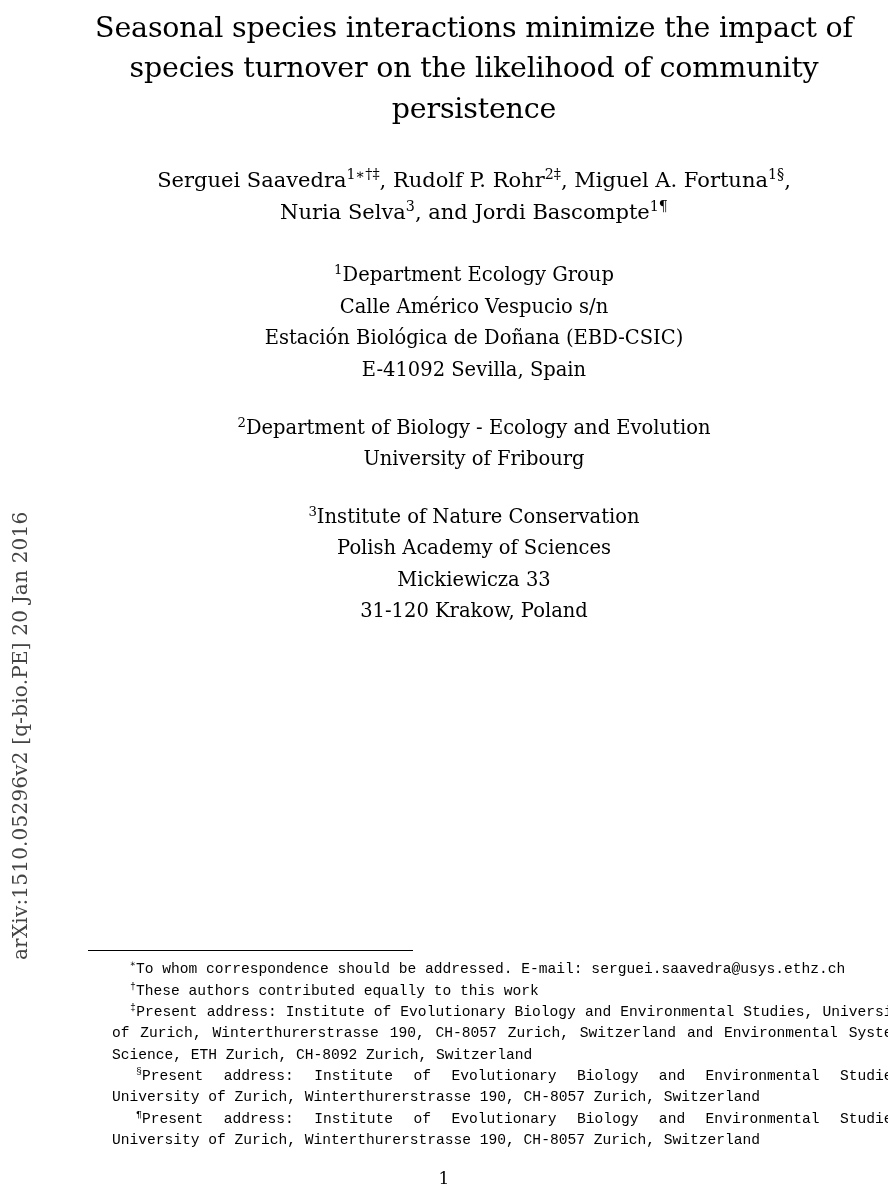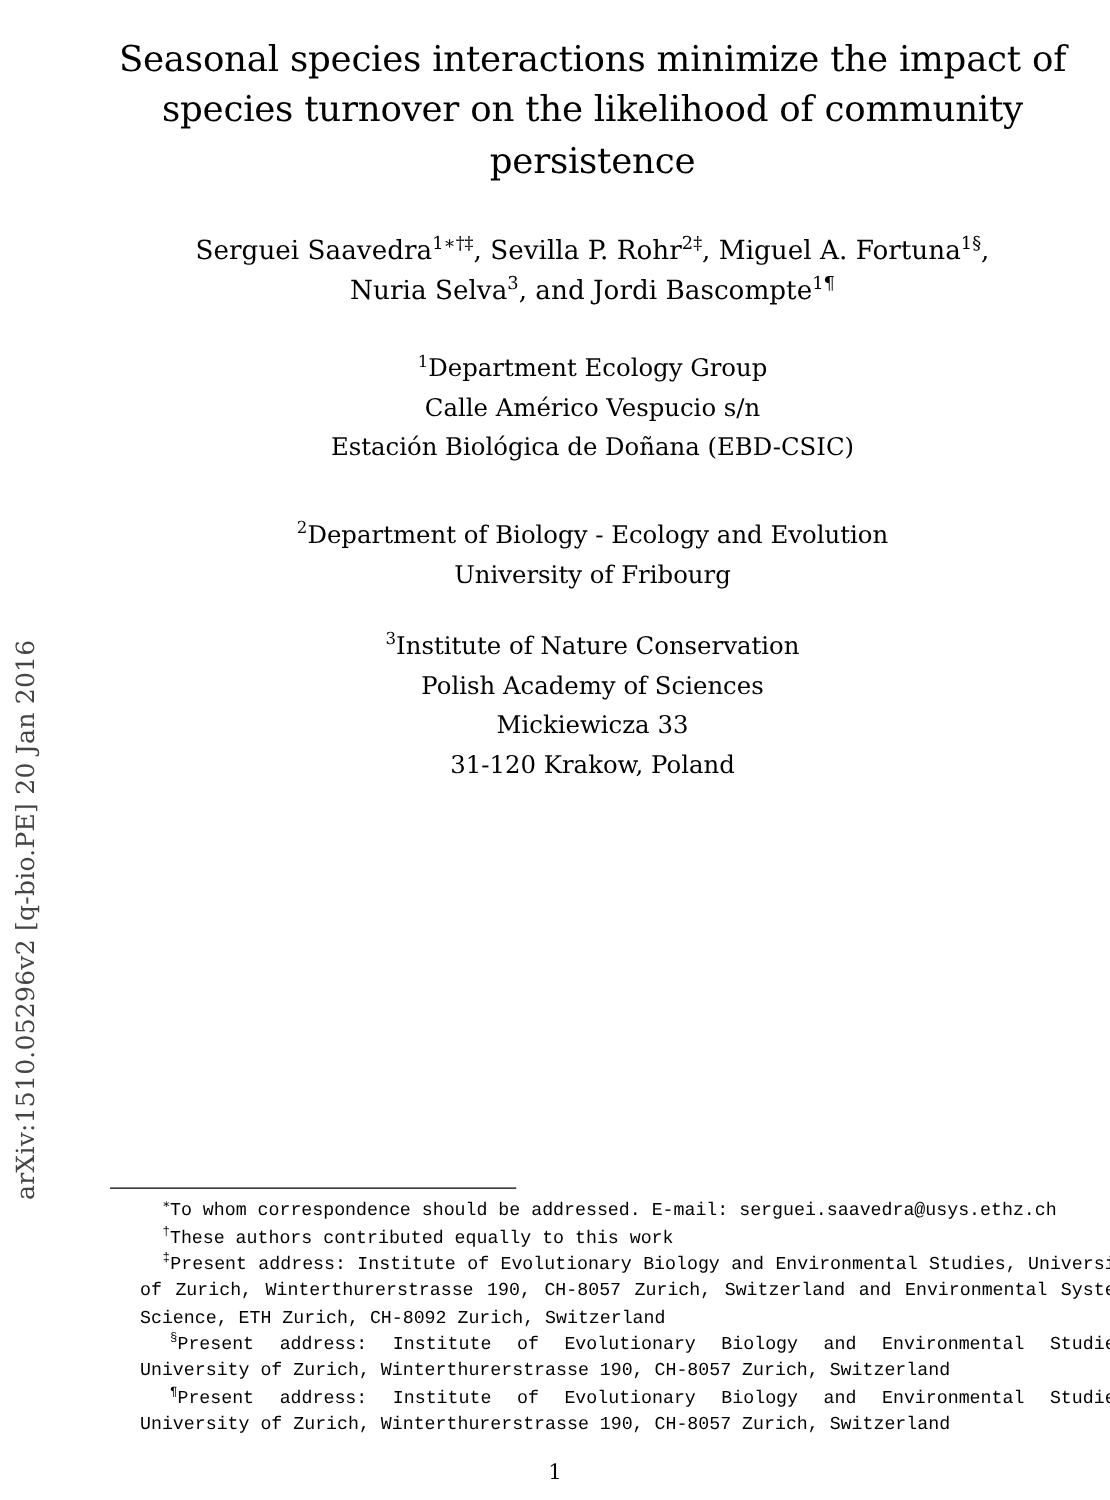--- a/index.html
+++ b/index.html
@@ -42,21 +42,21 @@
     position: absolute;
     left: 60px;
     top: 0;
     width: 828px;
     height: 1200px;
     box-sizing: border-box;
     padding: 0 28px;
   }
 
   .title {
-    margin-top: 28px;
+    margin-top: 8px;
     font-size: 28.5px;
     line-height: 1.42;
     text-align: center;
     font-family: "DejaVu Serif", serif;
     font-weight: normal;
     letter-spacing: -0.2px;
   }
 
   .authors {
     margin-top: 36px;
@@ -66,21 +66,21 @@
     font-family: "DejaVu Serif", serif;
   }
 
   .affil-block {
     margin-top: 30px;
     font-size: 19.5px;
     line-height: 1.62;
     text-align: center;
     font-family: "DejaVu Serif", serif;
   }
-  .affil-block.second { margin-top: 38px; }
+  .affil-block.second { margin-top: 26px; }
   .affil-block.third { margin-top: 26px; }
 
   sup {
     font-size: 0.68em;
     vertical-align: super;
     line-height: 0;
   }
 
   .footnote-area {
     position: absolute;
@@ -122,31 +122,32 @@
 <body>
 
 <div class="arxiv-stamp">arXiv:1510.05296v2  [q-bio.PE]  20 Jan 2016</div>
 
 <div class="page">
 
   <div class="title">Seasonal species interactions minimize the impact of species turnover on the likelihood of community persistence</div>
 
   <div class="authors">
     <div>
-      <span>Serguei Saavedra</span><sup>1∗†‡</sup><span>, Sevilla P. Rohr</span><sup>2‡</sup><span>, Miguel A. Fortuna</span><sup>1§</sup><span>,</span>
+      <span>Serguei Saavedra</span><sup>1∗†‡</sup><span>, Rudolf P. Rohr</span><sup>2‡</sup><span>, Miguel A. Fortuna</span><sup>1§</sup><span>,</span>
     </div>
     <div>
       <span>Nuria Selva</span><sup>3</sup><span>, and Jordi Bascompte</span><sup>1¶</sup>
     </div>
   </div>
 
   <div class="affil-block first">
     <div><sup>1</sup><span>Department Ecology Group</span></div>
     <div>Calle Américo Vespucio s/n</div>
     <div>Estación Biológica de Doñana (EBD-CSIC)</div>
+    <div>E-41092 Sevilla, Spain</div>
   </div>
 
   <div class="affil-block second">
     <div><sup>2</sup><span>Department of Biology - Ecology and Evolution</span></div>
     <div>University of Fribourg</div>
   </div>
 
   <div class="affil-block third">
     <div><sup>3</sup><span>Institute of Nature Conservation</span></div>
     <div>Polish Academy of Sciences</div>

